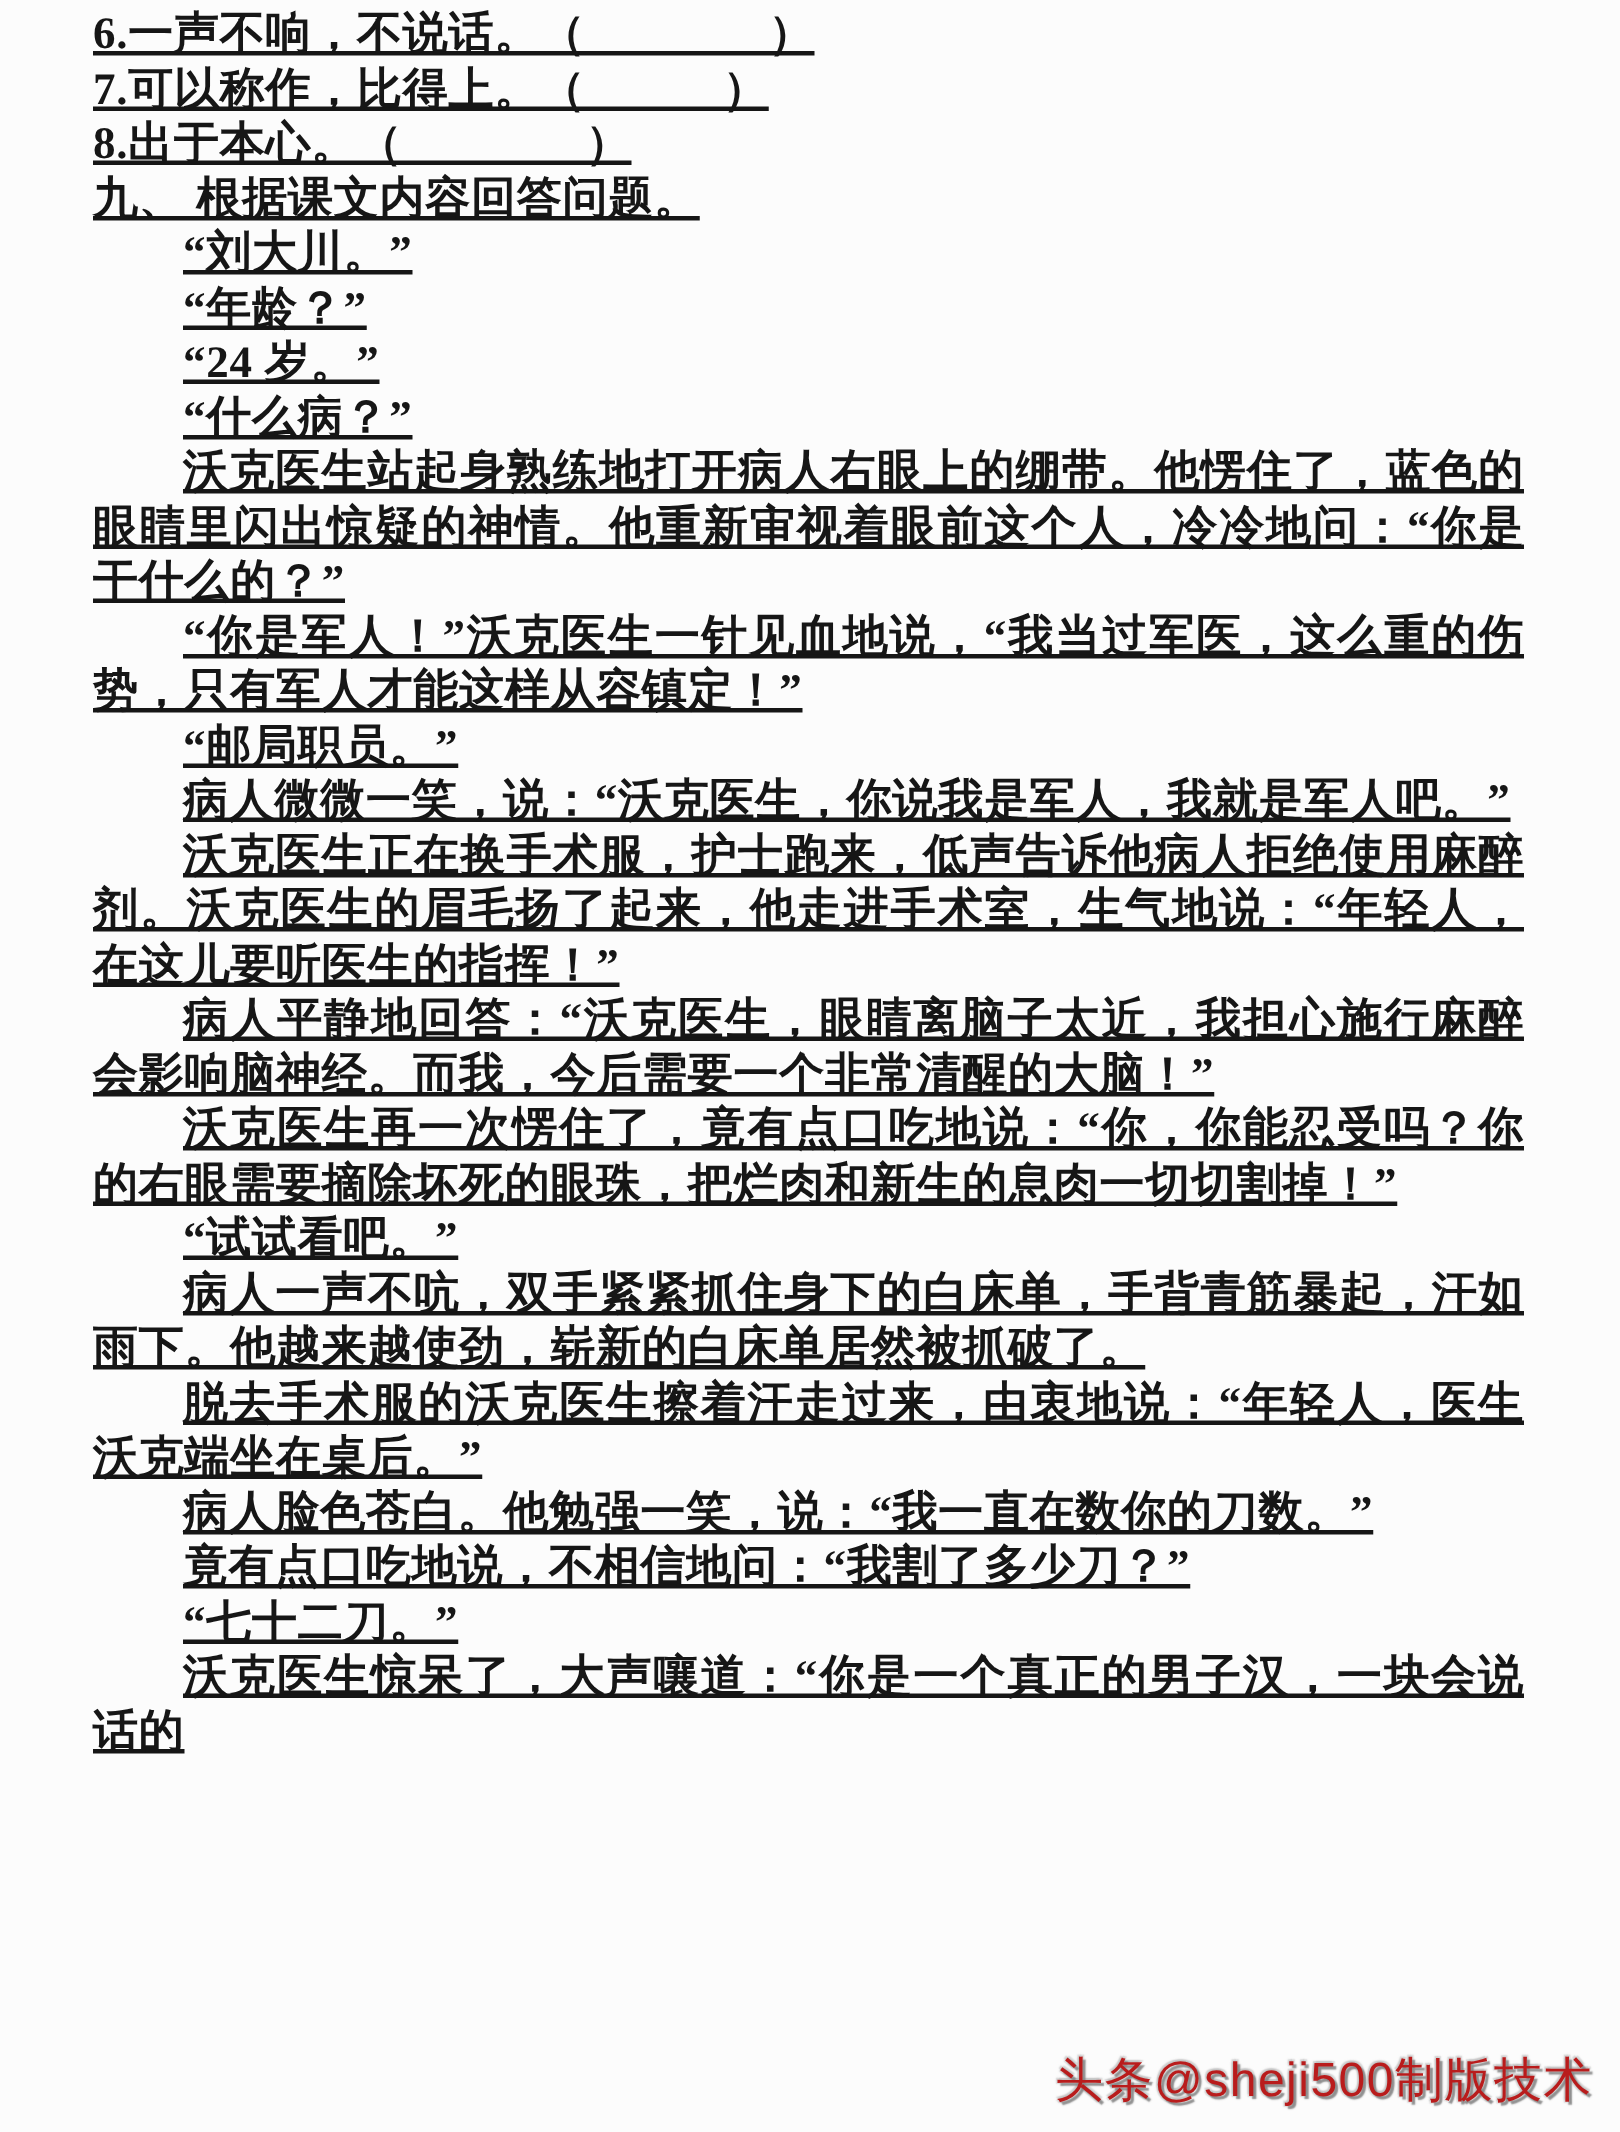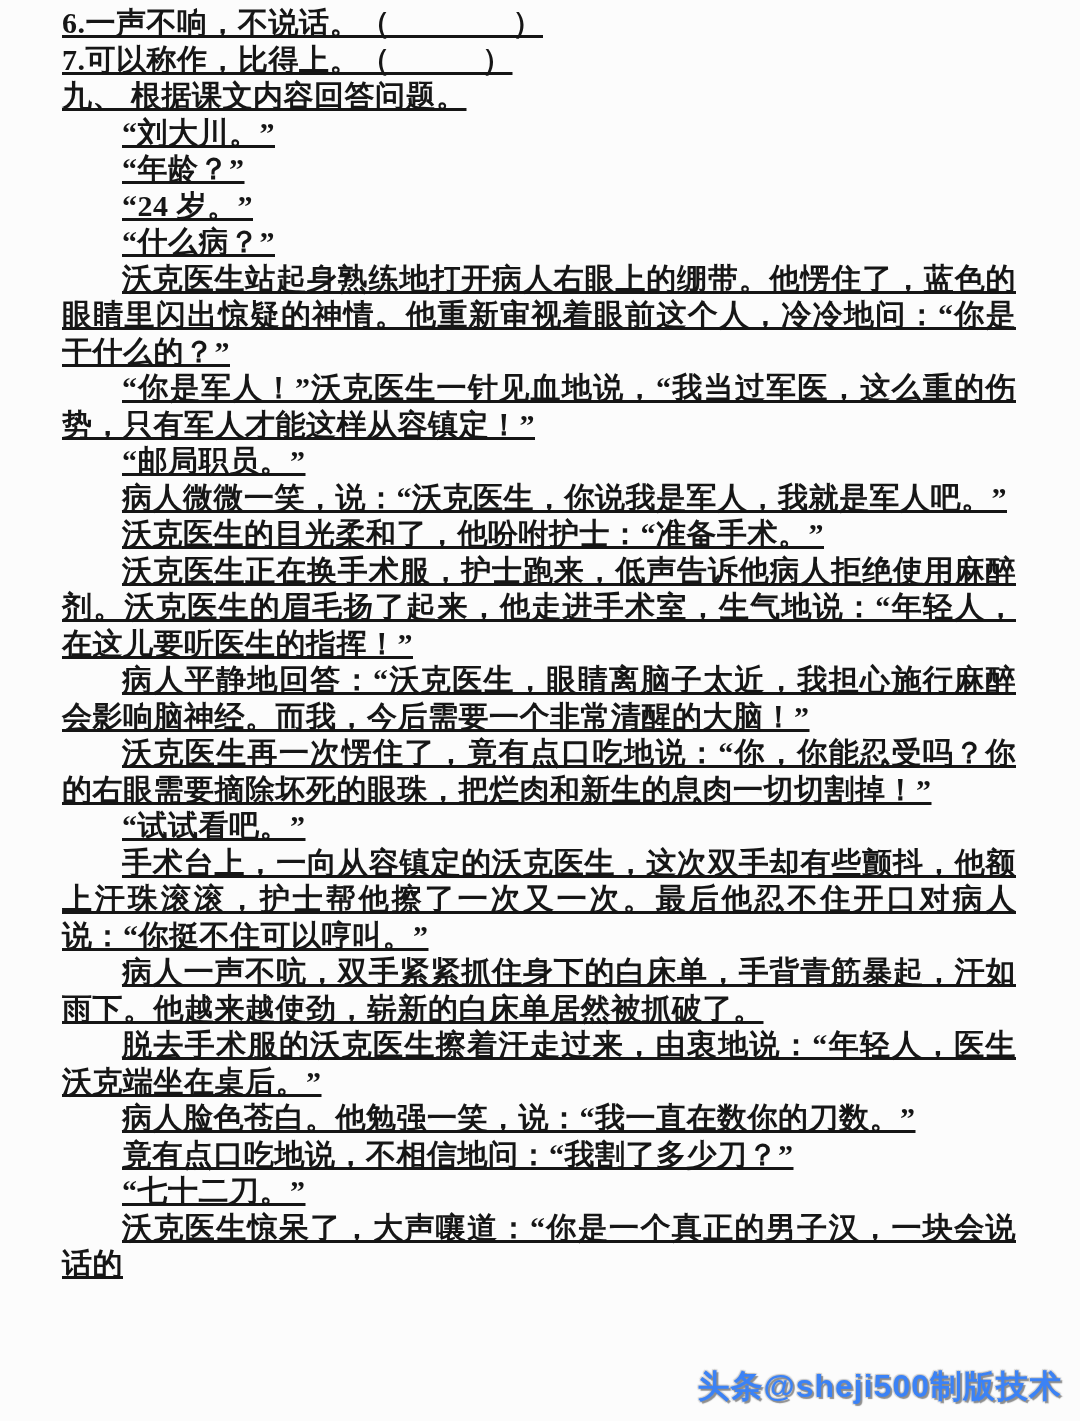--- a/index.html
+++ b/index.html
@@ -31,41 +31,42 @@
     text-decoration: underline;
   }
   .doc p.indent {
     text-indent: 2em;
   }
   .watermark {
     position: absolute;
     right: 18px;
     bottom: 12px;
     font-family: "Liberation Sans", "DejaVu Sans", sans-serif;
-    font-weight: bold;
+    font-weight: normal;
     font-size: 32px;
     letter-spacing: 1px;
-    color: #3b82f6;
+    color: #b91c1c;
     text-shadow:
       2px 2px 1px rgba(130,130,130,0.9),
       -1px -1px 1px rgba(175,175,175,0.55),
       1px -1px 1px rgba(160,160,160,0.4),
       -1px 1px 1px rgba(160,160,160,0.4);
     white-space: nowrap;
   }
 </style>
 </head>
 <body>
 
 <div class="doc">
 
     <p>6.一声不响，不说话。（　　　　）</p>
 
     <p>7.可以称作，比得上。（　　　）</p>
 
+    <p>8.出于本心。（　　　　）</p>
 
     <p>九、 根据课文内容回答问题。</p>
 
 
     <p class="indent">“刘大川。”</p>
 
     <p class="indent">“年龄？”</p>
 
     <p class="indent">“24 岁。”</p>
 
@@ -73,31 +74,29 @@
 
 
     <p class="indent">沃克医生站起身熟练地打开病人右眼上的绷带。他愣住了，蓝色的眼睛里闪出惊疑的神情。他重新审视着眼前这个人，冷冷地问：“你是干什么的？”</p>
 
     <p class="indent">“你是军人！”沃克医生一针见血地说，“我当过军医，这么重的伤势，只有军人才能这样从容镇定！”</p>
 
     <p class="indent">“邮局职员。”</p>
 
     <p class="indent">病人微微一笑，说：“沃克医生，你说我是军人，我就是军人吧。”</p>
 
-    <p class="indent">沃克医生的目光柔和了，他吩咐护士：“准备手术。”</p>
 
     <p class="indent">沃克医生正在换手术服，护士跑来，低声告诉他病人拒绝使用麻醉剂。沃克医生的眉毛扬了起来，他走进手术室，生气地说：“年轻人，在这儿要听医生的指挥！”</p>
 
     <p class="indent">病人平静地回答：“沃克医生，眼睛离脑子太近，我担心施行麻醉会影响脑神经。而我，今后需要一个非常清醒的大脑！”</p>
 
     <p class="indent">沃克医生再一次愣住了，竟有点口吃地说：“你，你能忍受吗？你的右眼需要摘除坏死的眼珠，把烂肉和新生的息肉一切切割掉！”</p>
 
     <p class="indent">“试试看吧。”</p>
 
-    <p class="indent">手术台上，一向从容镇定的沃克医生，这次双手却有些颤抖，他额上汗珠滚滚，护士帮他擦了一次又一次。最后他忍不住开口对病人说：“你挺不住可以哼叫。”</p>
 
     <p class="indent">病人一声不吭，双手紧紧抓住身下的白床单，手背青筋暴起，汗如雨下。他越来越使劲，崭新的白床单居然被抓破了。</p>
 
     <p class="indent">脱去手术服的沃克医生擦着汗走过来，由衷地说：“年轻人，医生沃克端坐在桌后。”</p>
 
     <p class="indent">病人脸色苍白。他勉强一笑，说：“我一直在数你的刀数。”</p>
 
     <p class="indent">竟有点口吃地说，不相信地问：“我割了多少刀？”</p>
 
     <p class="indent">“七十二刀。”</p>

